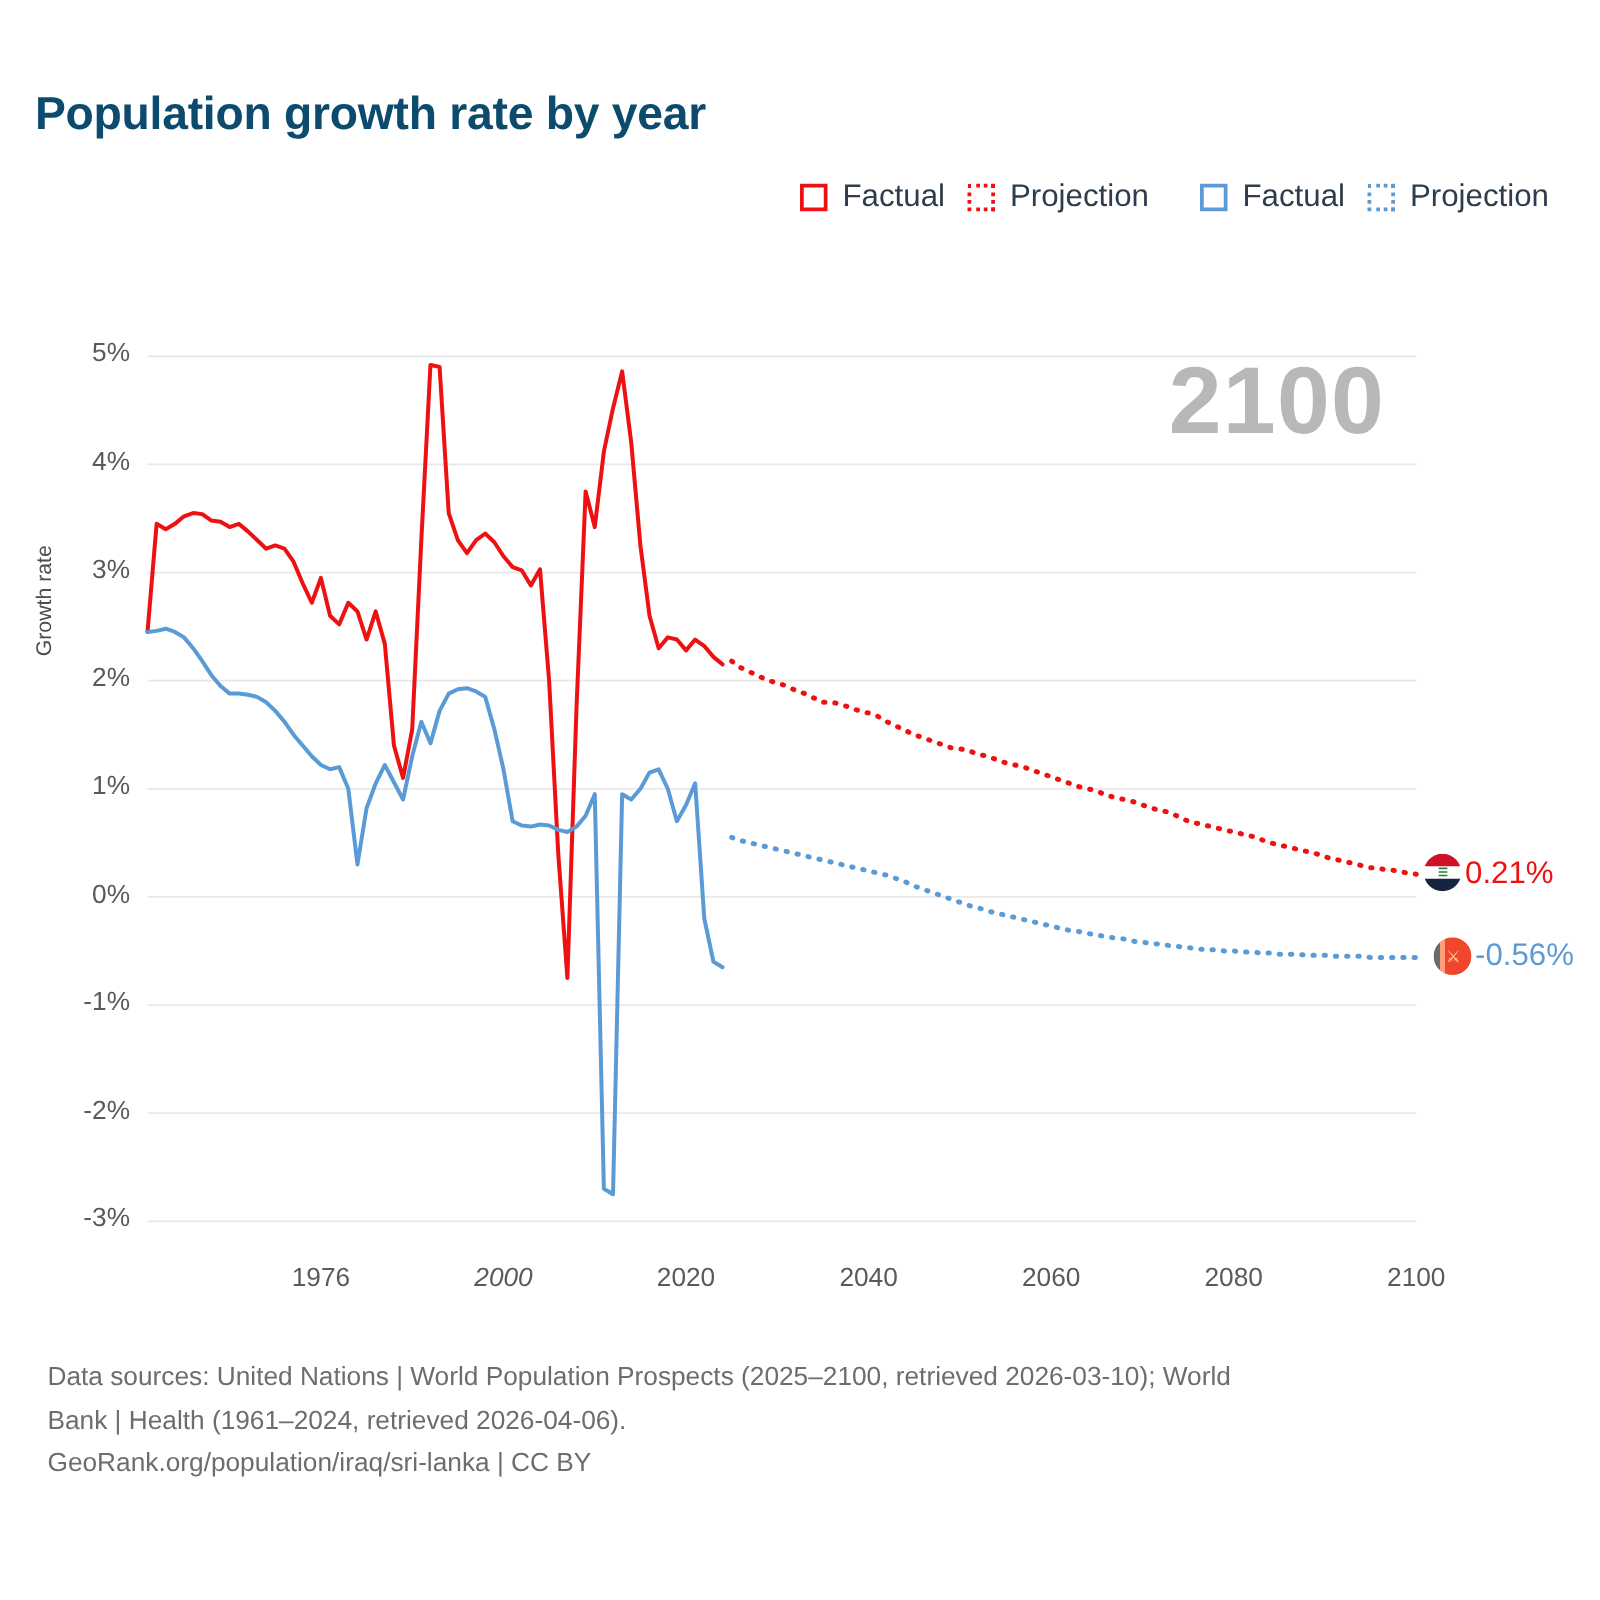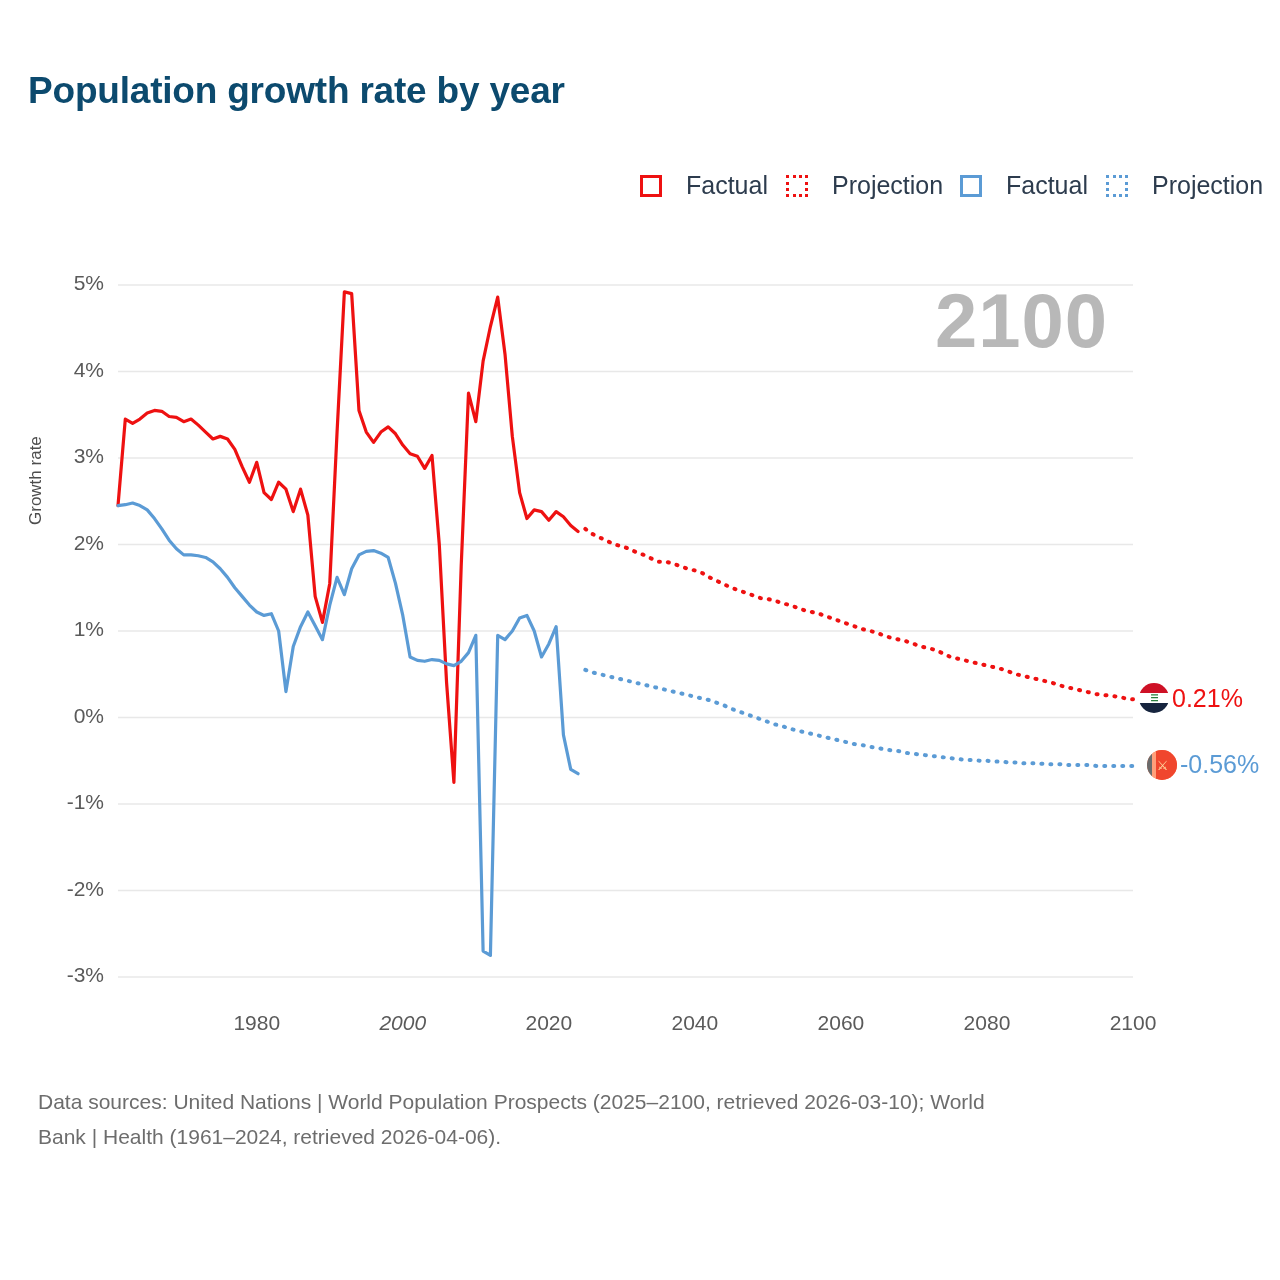--- a/index.html
+++ b/index.html
@@ -21,21 +21,21 @@
     position:absolute;left:640px;top:143px;
     display:flex;flex-direction:row;gap:0px;
   }
   .legend-group{display:flex;flex-direction:column;}
   .legend-group.iraq{width:320px;}
   .legend-group.lanka{width:290px;}
   .legend-country{
     font-size:21px;color:#3b4a5c;margin-bottom:7px;padding-left:2px;
   }
   .legend-items{display:flex;flex-direction:row;align-items:center;gap:18px;}
-  .legend-item{display:flex;flex-direction:row;align-items:center;gap:24px;margin-top:28px;}
+  .legend-item{display:flex;flex-direction:row;align-items:center;gap:12px;}
   .swatch{width:22px;height:22px;background:#fff;box-sizing:border-box;}
   .sw-red-solid{border:3px solid #ee1111;}
   .sw-red-dot{border:3px dotted #ee1111;}
   .sw-blue-solid{border:3px solid #5b9bd5;}
   .sw-blue-dot{border:3px dotted #5b9bd5;}
   .legend-label{font-size:25px;color:#2d3c4e;}
   
   #plot-wrap{position:absolute;left:0;top:0;width:1280px;height:1280px;}
   #watermark{
     position:absolute;left:935px;top:277px;
@@ -136,21 +136,21 @@
       <div class="ytick" style="left: 0px; width: 104px; top: 357.5px;">4%</div>
       <div class="ytick" style="left: 0px; width: 104px; top: 444px;">3%</div>
       <div class="ytick" style="left: 0px; width: 104px; top: 530.5px;">2%</div>
       <div class="ytick" style="left: 0px; width: 104px; top: 617px;">1%</div>
       <div class="ytick" style="left: 0px; width: 104px; top: 703.5px;">0%</div>
       <div class="ytick" style="left: 0px; width: 104px; top: 790px;">-1%</div>
       <div class="ytick" style="left: 0px; width: 104px; top: 876.5px;">-2%</div>
       <div class="ytick" style="left: 0px; width: 104px; top: 963px;">-3%</div>
     </div>
   <div id="xtick-layer">
-      <div class="xtick" style="width: 120px; left: 196.741px; top: 1011px;">1980</div>
+      <div class="xtick" style="width: 120px; left: 196.741px; top: 1011px;">1976</div>
       <div class="xtick" style="width: 120px; left: 342.784px; top: 1011px; font-style: italic;">2000</div>
       <div class="xtick" style="width: 120px; left: 488.827px; top: 1011px;">2020</div>
       <div class="xtick" style="width: 120px; left: 634.871px; top: 1011px;">2040</div>
       <div class="xtick" style="width: 120px; left: 780.914px; top: 1011px;">2060</div>
       <div class="xtick" style="width: 120px; left: 926.957px; top: 1011px;">2080</div>
       <div class="xtick" style="width: 120px; left: 1073px; top: 1011px;">2100</div>
     </div>
 
   <div class="endlabel" id="end-iraq" style="left: 1139px; top: 683.335px;">
     <span class="flag flag-iraq">
@@ -166,13 +166,14 @@
         <span class="lk-main"></span>
         <span class="lk-lion">⚔</span>
     </span>
     <span class="endval blue">-0.56%</span>
   </div>
 </div>
 
 <div id="footer">
   <div>Data sources: United Nations | World Population Prospects (2025–2100, retrieved 2026-03-10); World</div>
   <div>Bank | Health (1961–2024, retrieved 2026-04-06).</div>
+  <div>GeoRank.org/population/iraq/sri-lanka | CC BY</div>
 </div>
 
 </body></html>

